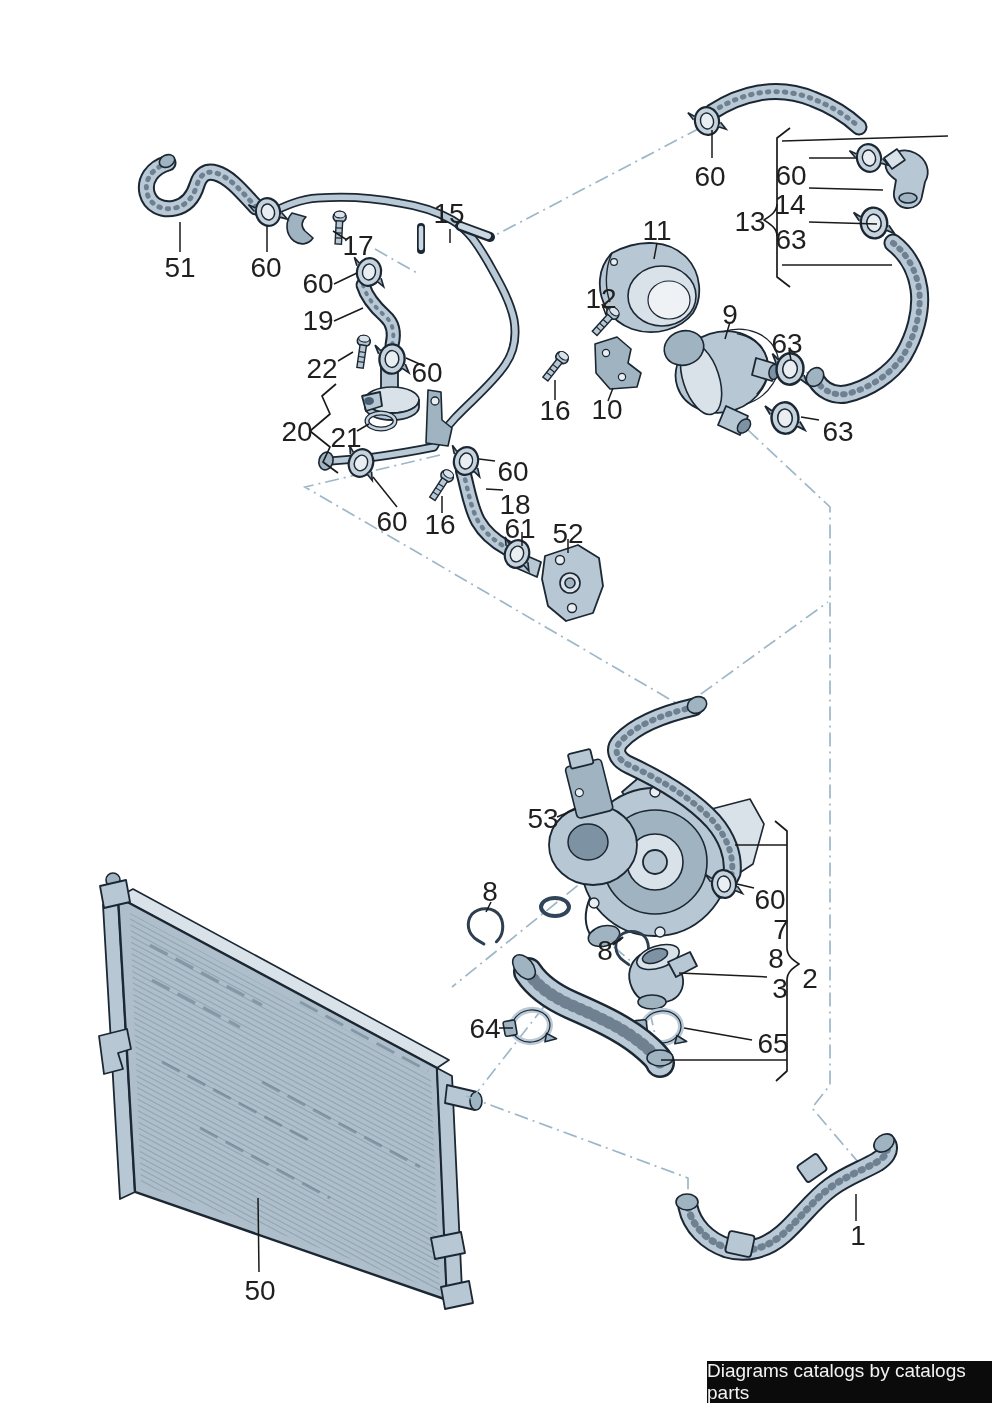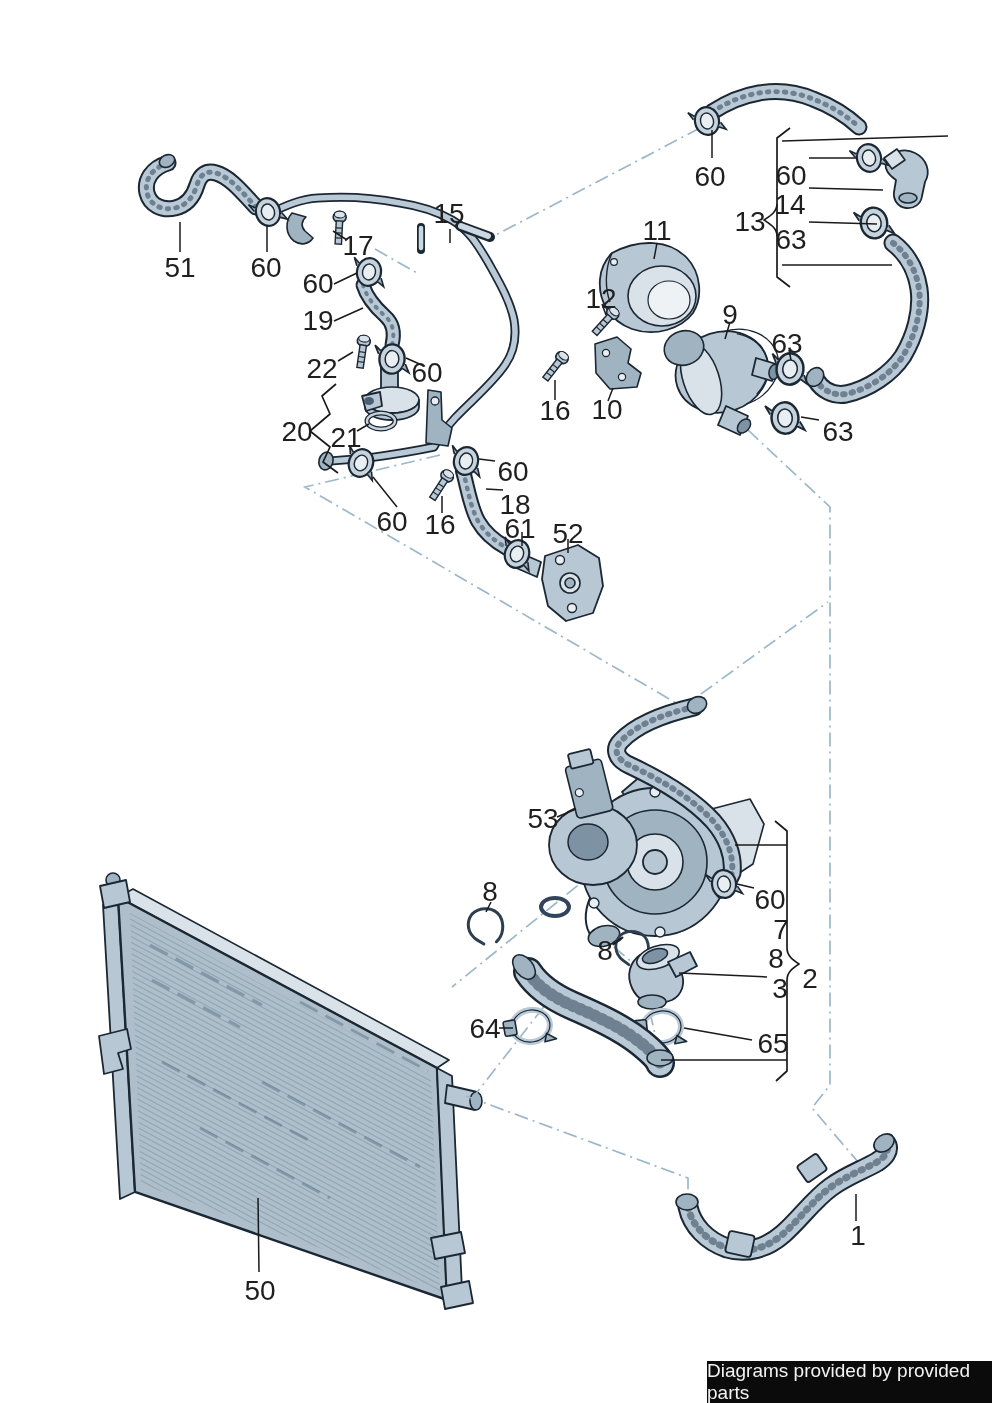--- a/index.html
+++ b/index.html
@@ -348,15 +348,15 @@
         <text x="810" y="988" class="plabel">2</text>
         <text x="780" y="998" class="plabel">3</text>
         <text x="485" y="1038" class="plabel">64</text>
         <text x="773" y="1053" class="plabel">65</text>
         <text x="260" y="1300" class="plabel">50</text>
         <text x="858" y="1245" class="plabel">1</text>
       </g>
 </svg>
 
 <div class="footer">
-  <span>Diagrams provided by provided parts</span>
+  <span>Diagrams catalogs by catalogs parts</span>
 </div>
 </div>
 
 </body></html>

